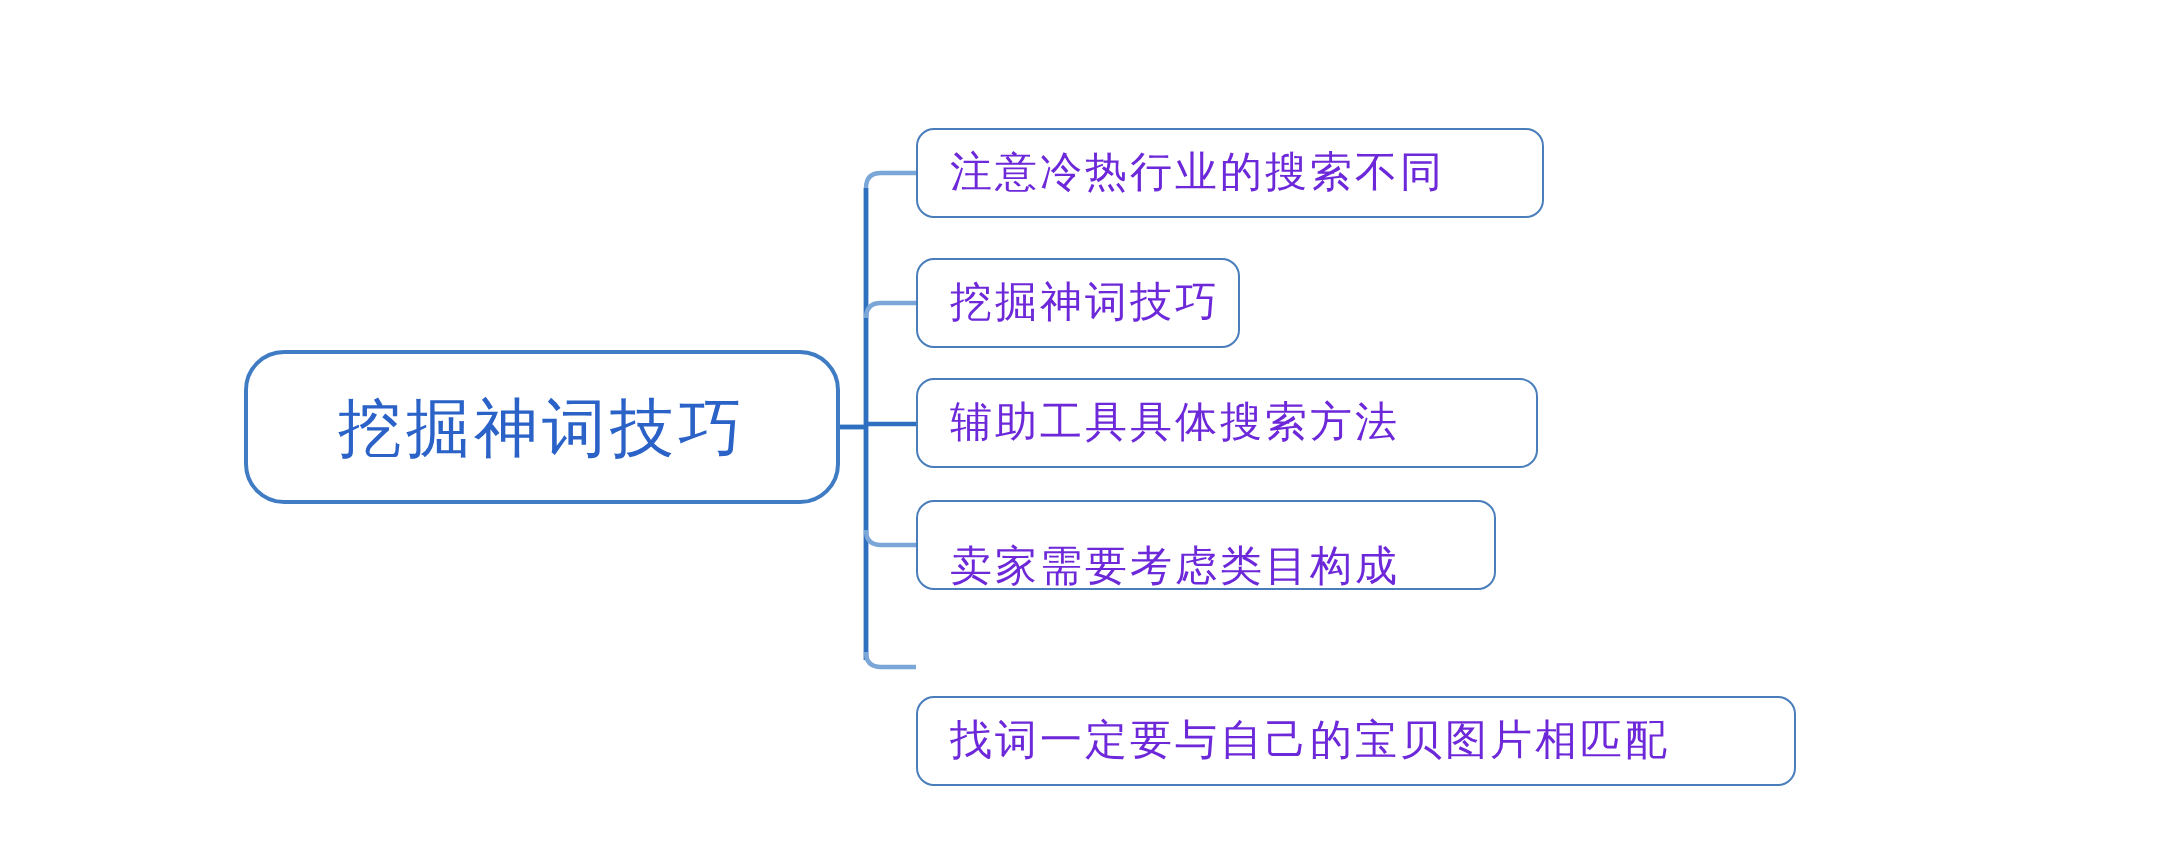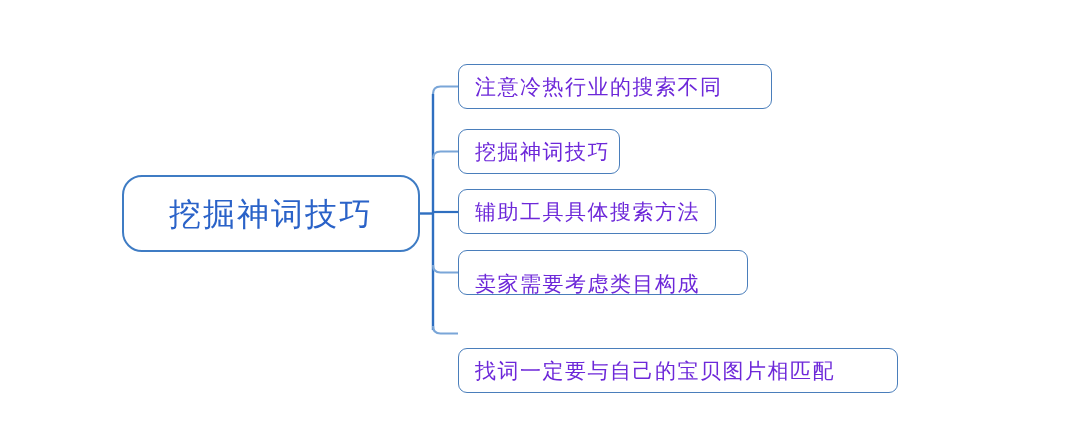--- a/index.html
+++ b/index.html
@@ -66,21 +66,21 @@
   }
   .node-branch .node-label {
     font-size: 21px;
     color: #6d28d9;
     letter-spacing: 1.5px;
     line-height: 1;
   }
 
   .b0 { left: 458px; top: 64px;  width: 314px; }
   .b1 { left: 458px; top: 129px; width: 162px; }
-  .b2 { left: 458px; top: 189px; width: 258px; }
+  .b2 { left: 458px; top: 189px; width: 311px; }
   .b3 { left: 458px; top: 250px; width: 290px; align-items: flex-end; }
   .b4 { left: 458px; top: 311px; width: 440px; margin-top: 37px; }
 </style>
 </head>
 <body>
 
 <div id="mindmap">
 
   <svg class="connector-layer" viewBox="0 0 1080 426" width="1080" height="426" xmlns="http://www.w3.org/2000/svg">
 

